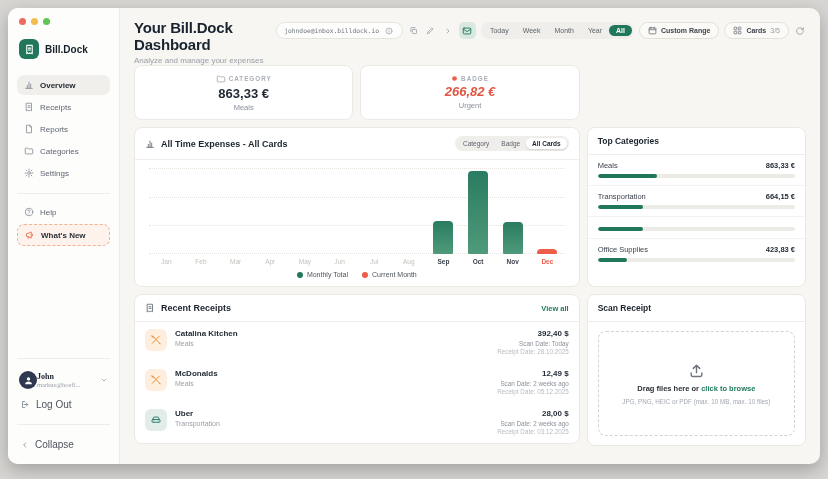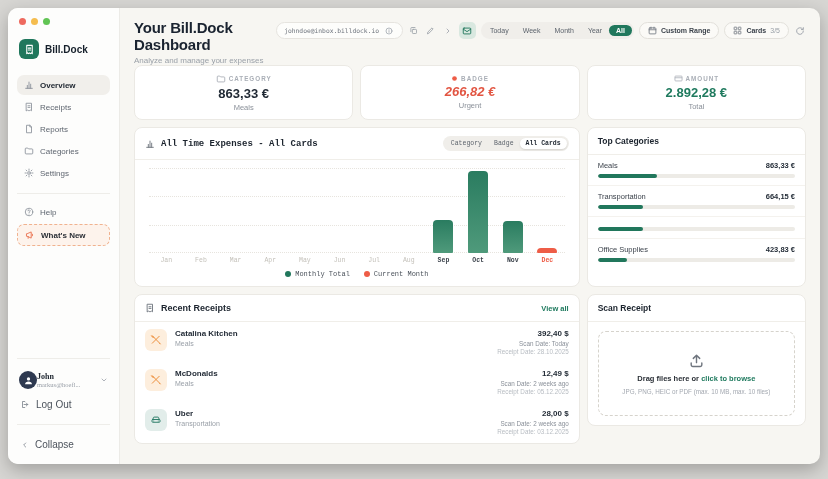--- a/index.html
+++ b/index.html
@@ -56,21 +56,21 @@
 
   
   .stat-card { height:55px; display:flex; flex-direction:column; align-items:center; justify-content:center; gap:2px; }
   .stat-label { display:flex; align-items:center; gap:3px; font-size:6.3px; font-weight:bold; letter-spacing:1px; color:#a9aeb6; }
   .stat-label .nicon{ display:flex; color:#a9aeb6; }
   .stat-value { font-size:13px; font-weight:bold; color:#1f2833; }
   .stat-value.red{ color:#e25542;font-style:italic; } .stat-value.green{ color:#1f7a5e; }
   .stat-sub { font-size:7.5px; color:#8a9099; }
 
   
-  .chart-card { grid-column:span 2; height:160px; display:flex; flex-direction:column;font-family:Liberation Mono, monospace; }
+  .chart-card { grid-column:span 2; height:160px; display:flex; flex-direction:column; }
   .card-head { display:flex; align-items:center; padding:8px 10px; border-bottom:1px solid #f0eee9; }
   .card-title { font-size:9px; font-weight:bold; color:#1c242e; display:flex; align-items:center; gap:6px; }
   .card-title .nicon { color:#6f757e; display:flex; }
   .head-right { margin-left:auto; display:flex; align-items:center; }
   .mini-seg { display:flex; background:#f0eeea; border-radius:8px; padding:2px; }
   .mini-seg .seg-item { font-size:6.5px; padding:2px 6px; }
   .mini-seg .seg-item.active { background:#fff; color:#1c242e; font-weight:bold; box-shadow:0 1px 2px rgba(0,0,0,.12); }
   .plot-wrap { flex:1; padding:8px 14px 0; display:flex; flex-direction:column; }
   .plot { position:relative; flex:1; }
   .gridline { position:absolute; left:0; right:0; border-top:1px dotted #e7e4de; }
@@ -106,21 +106,21 @@
   .r-icon.orange { background:#fdeedd; color:#ec9140; }
   .r-icon.teal { background:#e2edea; color:#2f7f6b; }
   .r-name { font-size:8px; font-weight:bold; color:#1f2833; }
   .r-cat { font-size:7px; color:#9aa0a8; margin-top:2px; }
   .r-right { margin-left:auto; text-align:right; }
   .r-amount { font-size:8px; font-weight:bold; color:#1f2833; }
   .r-scan { font-size:6.3px; color:#8a9099; margin-top:2px; }
   .r-date { font-size:6.3px; color:#b7bcc2; margin-top:1px; }
 
   
-  .scan { height:132px; display:flex; flex-direction:column; overflow:hidden; }
+  .scan { height:152px; display:flex; flex-direction:column; overflow:hidden; }
   .dropzone { margin:9px 10px; flex:1; border:1.5px dashed #d6d3cc; border-radius:8px; display:flex; flex-direction:column; align-items:center; justify-content:center; gap:5px; padding:8px; cursor:pointer; }
   .dz-icon { color:#6f757e; }
   .dz-text { font-size:7.5px; color:#2a2f36; font-weight:bold; }
   .dz-text .browse { color:#1f7a5e; }
   .dz-hint { font-size:6.3px; color:#a3a8b0; text-align:center; }
 </style>
 </head>
 <body>
 
 <div class="window">
@@ -343,33 +343,20 @@
             <span class="nicon">
               <svg width="7" height="7" viewBox="0 0 24 24">
                 <circle cx="12" cy="12" r="8" fill="#ee5d47"></circle>
               </svg>
             </span>
             <span>BADGE</span>
           </div>
           <div class="stat-value red">266,82 €</div>
           <div class="stat-sub">Urgent</div>
         </div>
-      <div class="card stat-card" id="stat-2">
-          <div class="stat-label">
-            <span class="nicon">
-              <svg width="9" height="9" viewBox="0 0 24 24" fill="none" stroke="currentColor" stroke-width="2.1">
-                <rect x="2.5" y="5.5" width="19" height="13" rx="2"></rect>
-                <path d="M2.5 10h19"></path>
-              </svg>
-            </span>
-            <span>AMOUNT</span>
-          </div>
-          <div class="stat-value green">2.892,28 €</div>
-          <div class="stat-sub">Total</div>
-        </div>
 
       <div class="card chart-card">
         <div class="card-head">
           <div class="card-title">
             <span class="nicon">
               <svg width="10" height="10" viewBox="0 0 24 24" fill="none" stroke="currentColor" stroke-width="2.2" stroke-linecap="round">
                   <path d="M4 20h16"></path>
                   <path d="M8 20v-7M12 20V5M16 20v-10"></path>
                 </svg>
             </span>

